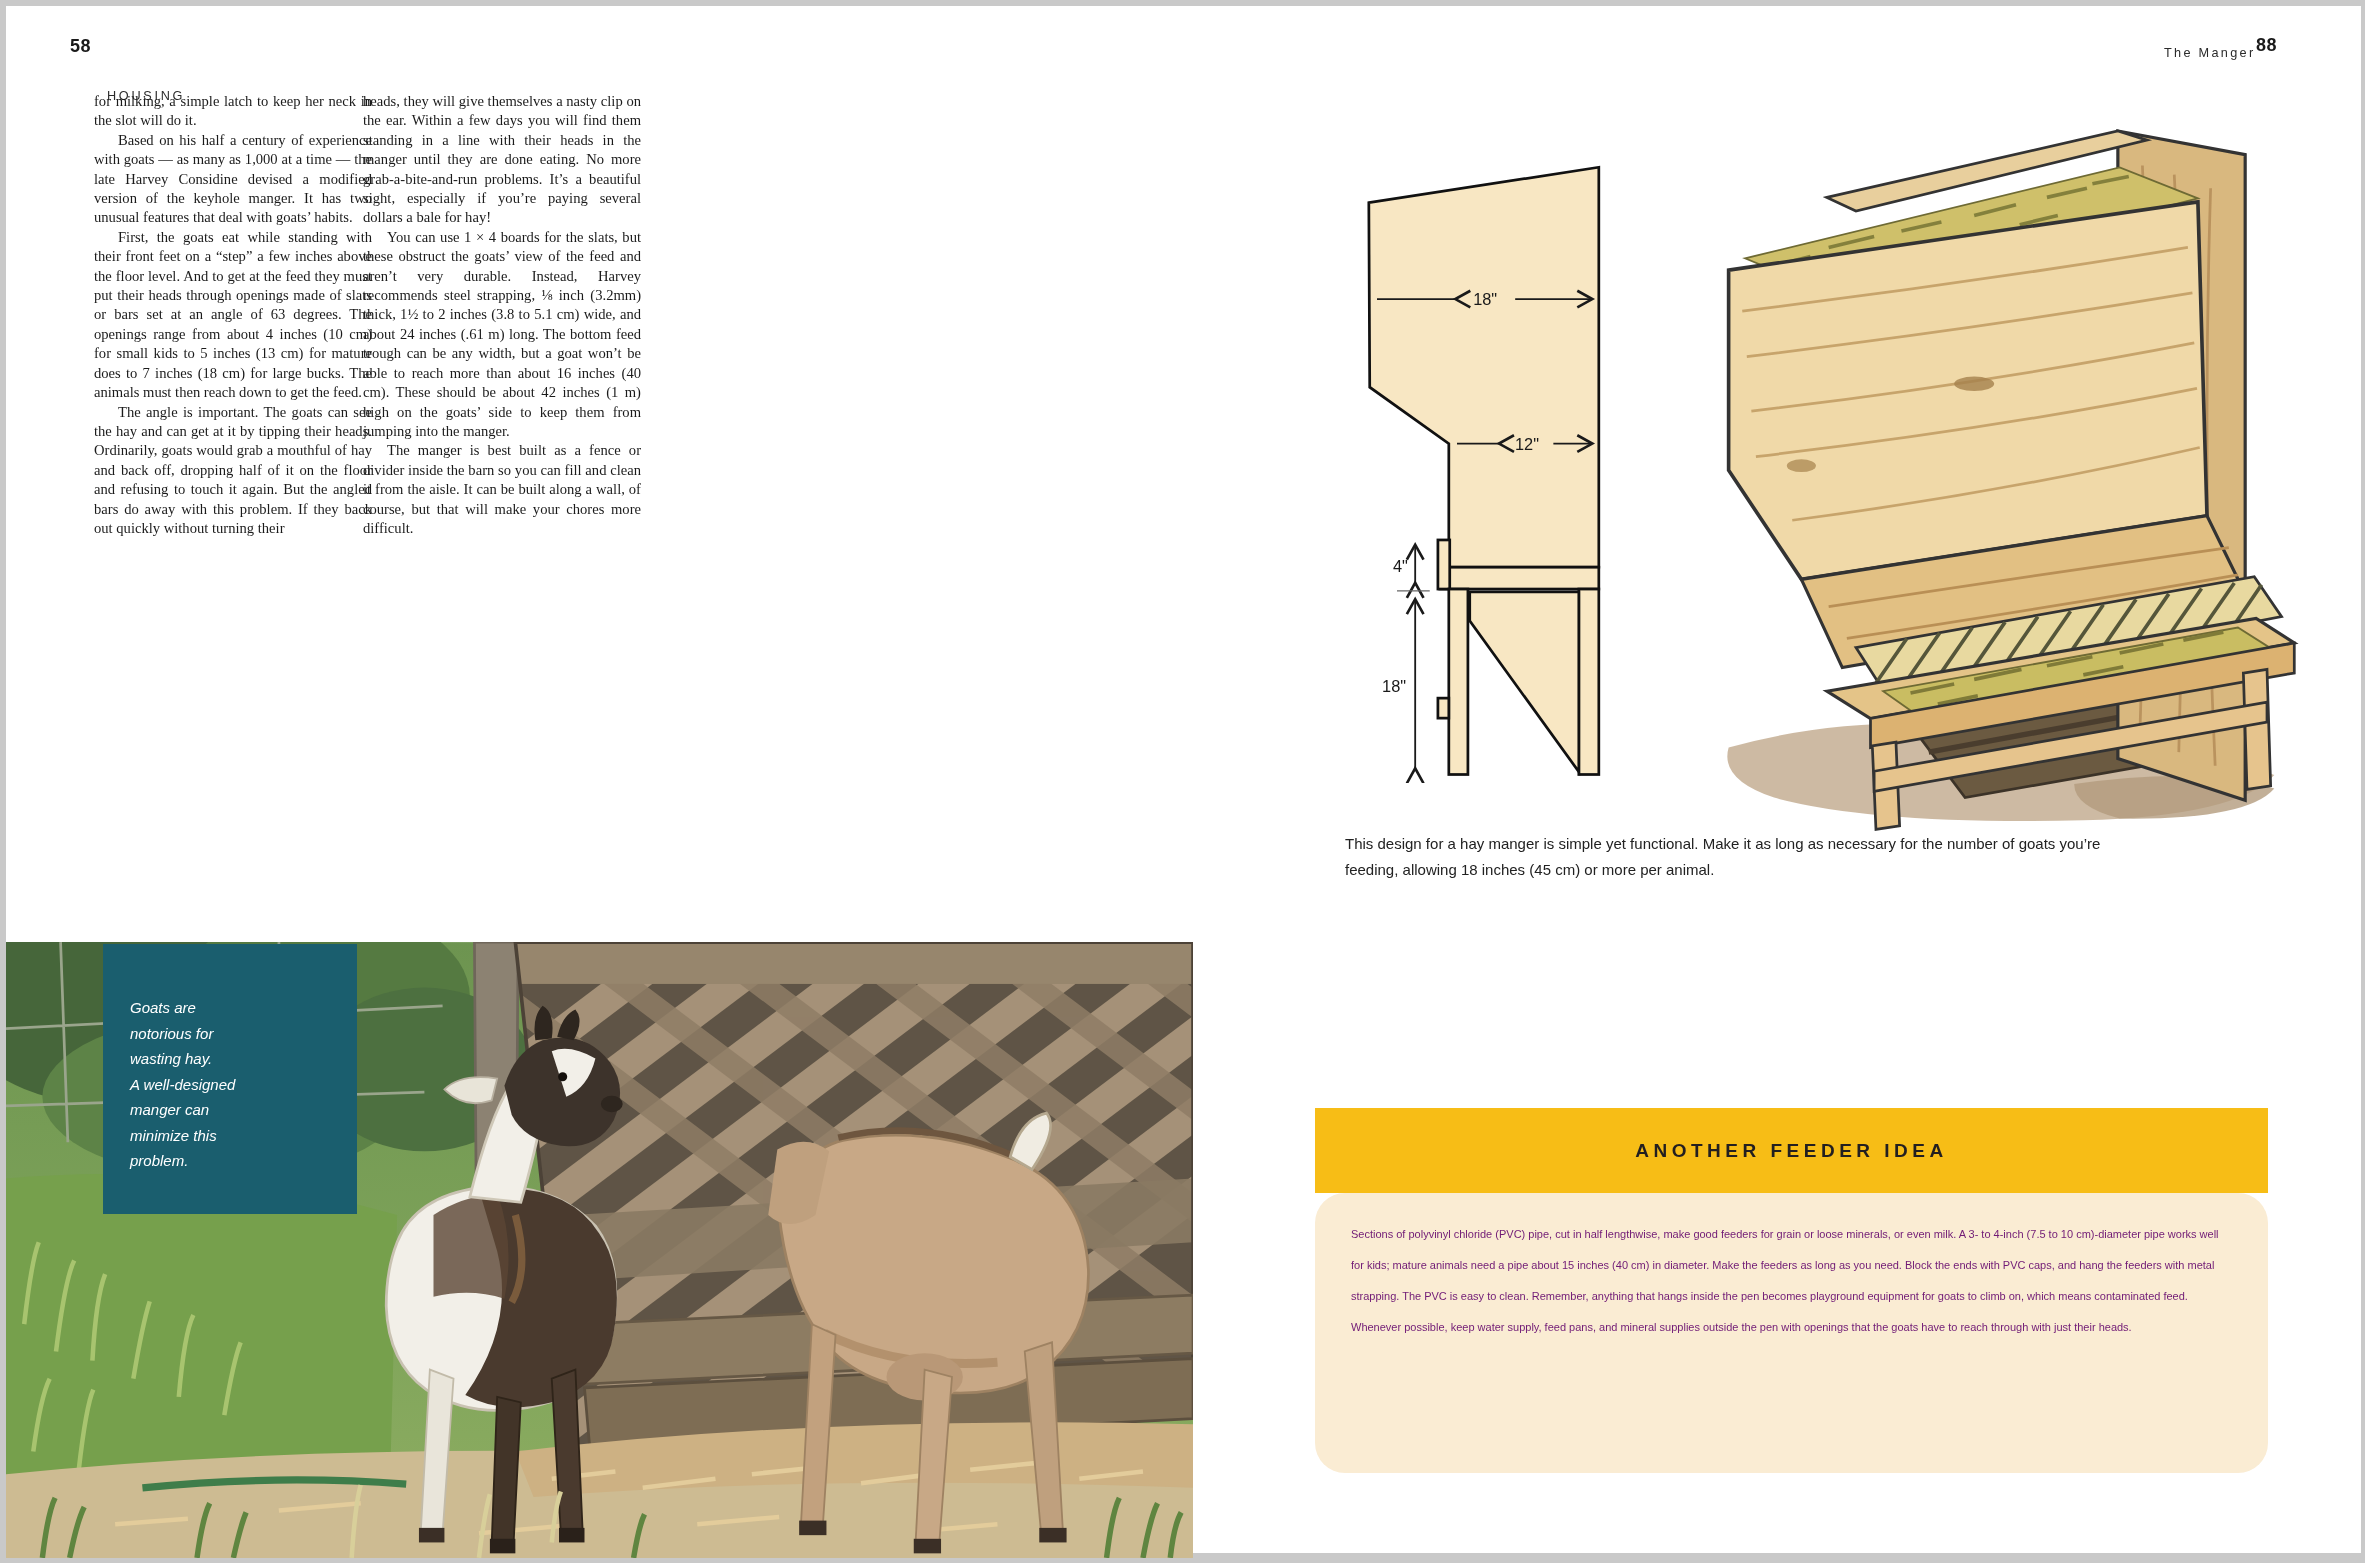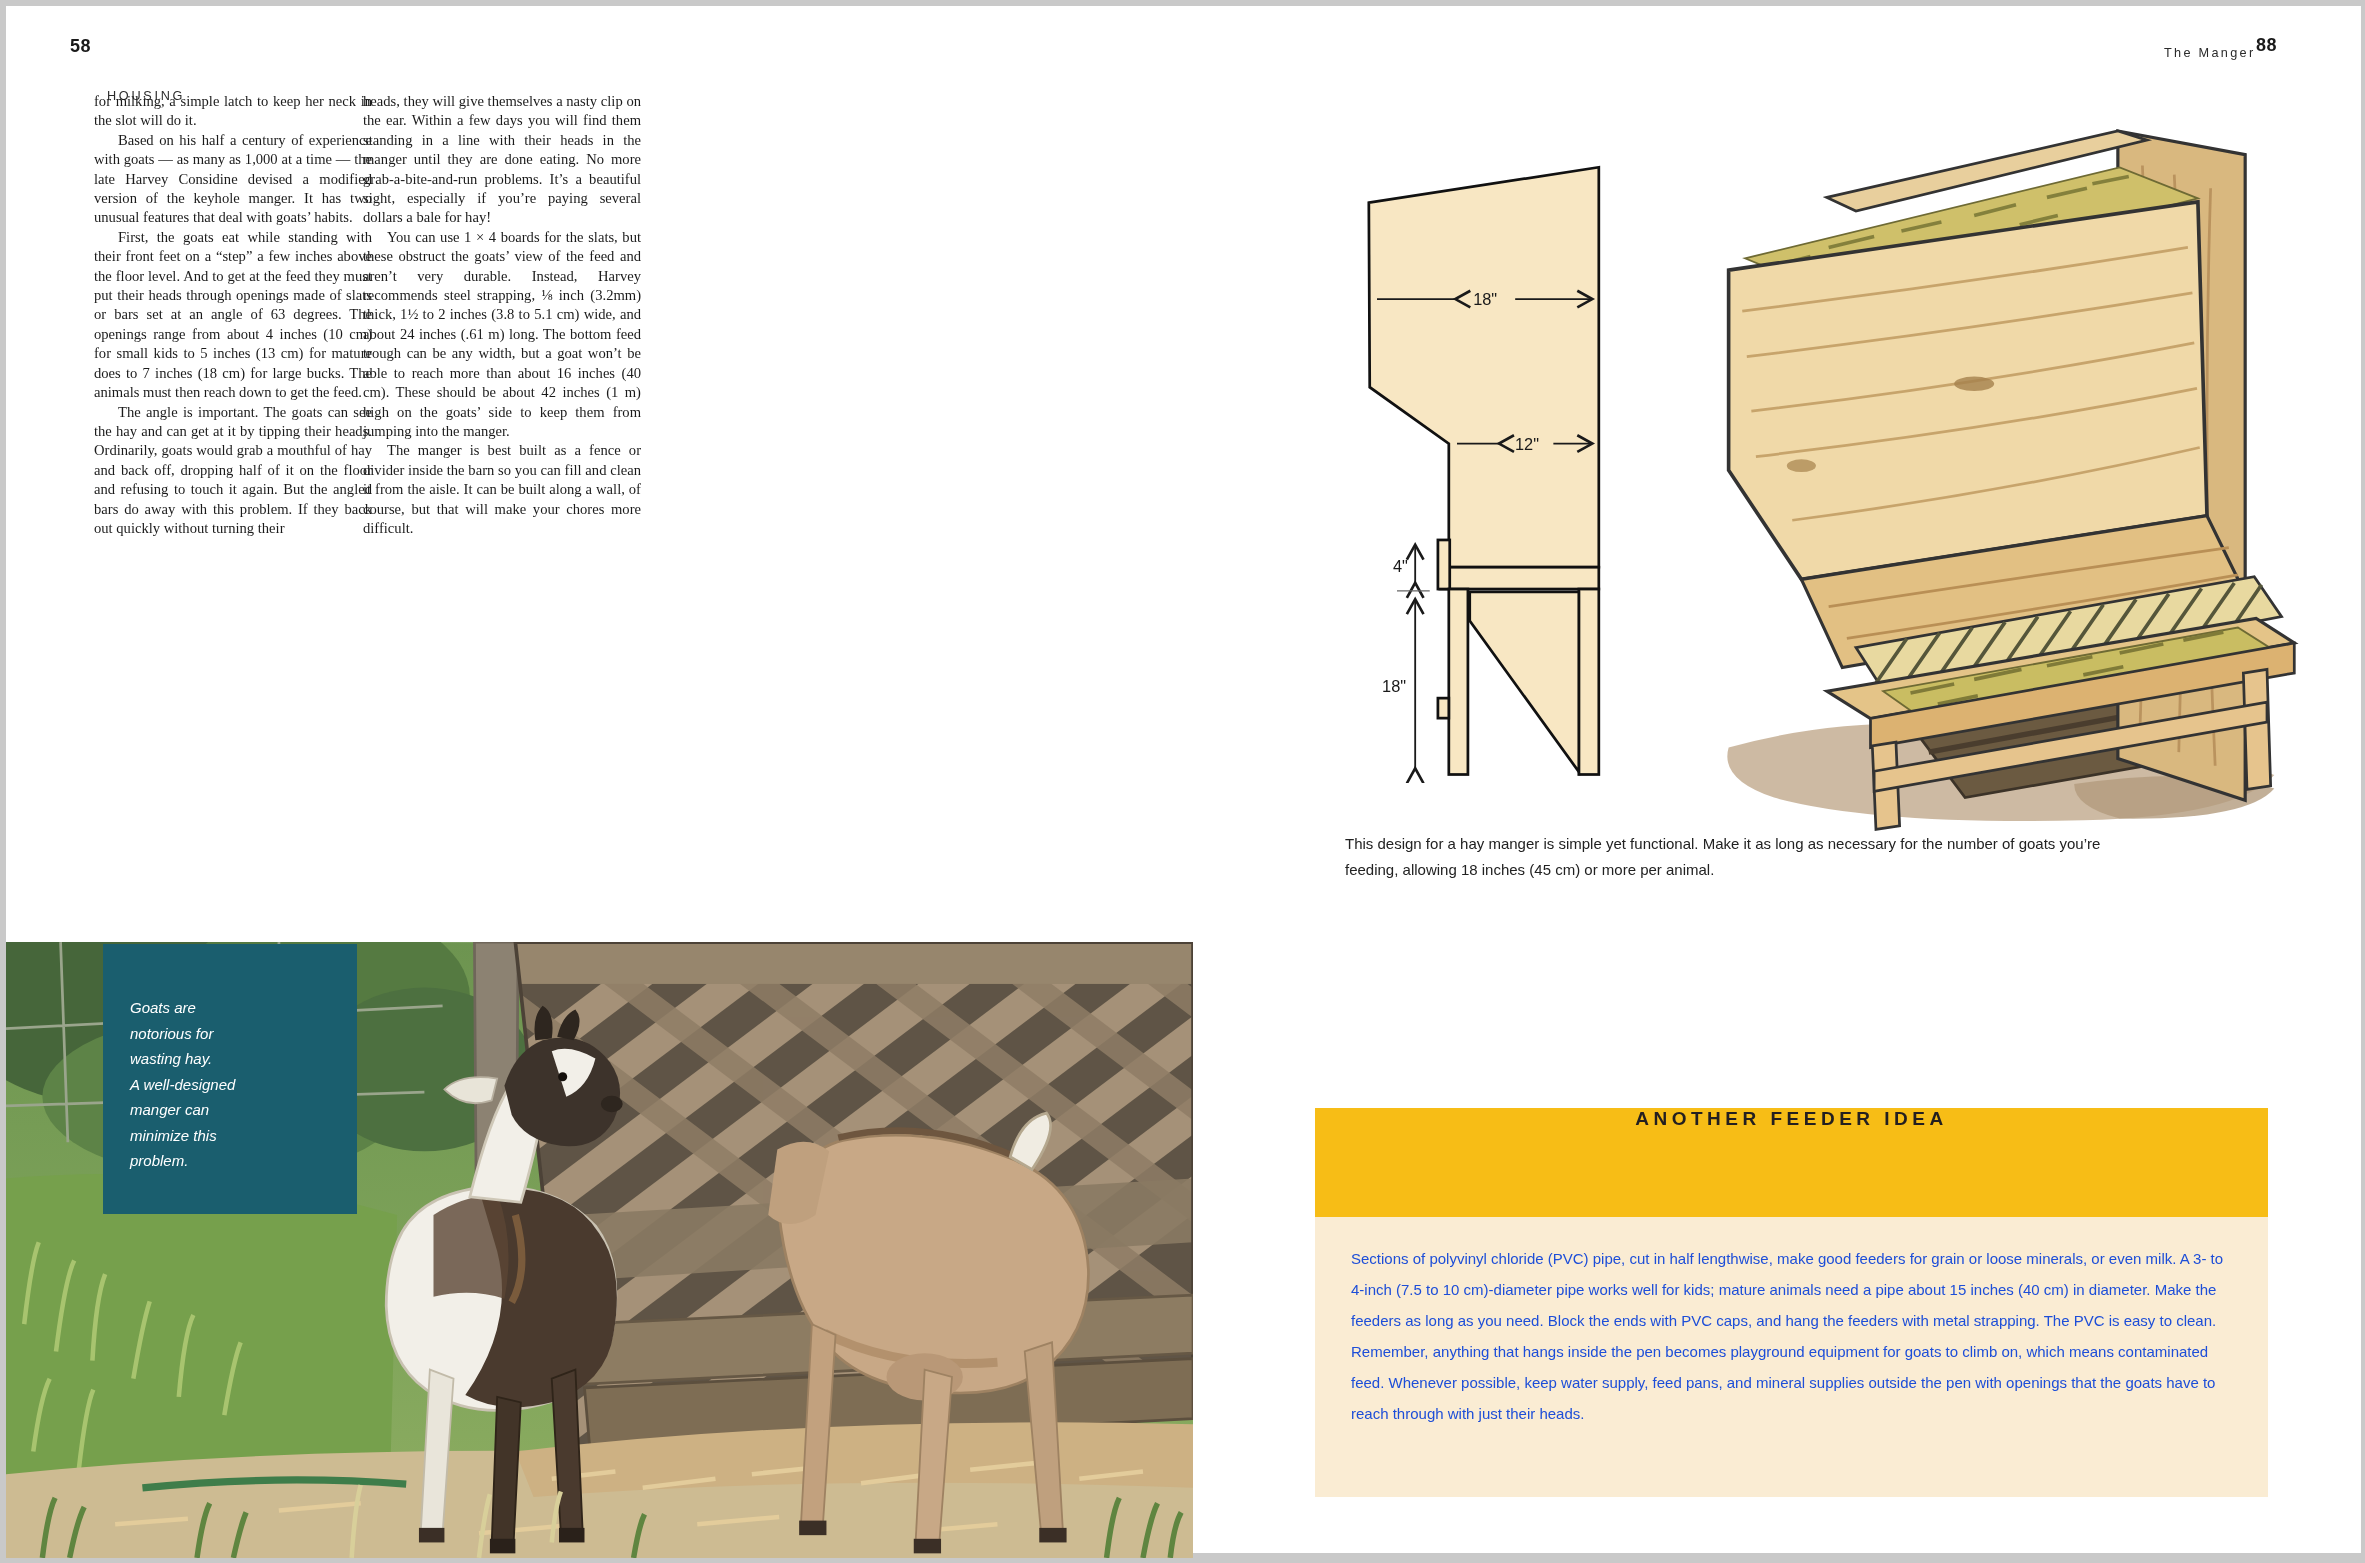--- a/index.html
+++ b/index.html
@@ -13,24 +13,24 @@
   
   .col{position:absolute;width:278px;font-family:"Liberation Serif",serif;
        font-size:14.6px;line-height:19.4px;color:#1b1b1b;text-align:justify;}
   .col p{margin:0;text-indent:24px;}
   .col p.noindent{text-indent:0;}
   
   .caption{position:absolute;left:1345px;top:831px;width:773px;font-size:15px;
            line-height:25.5px;color:#222;}
   
   .sidebar{position:absolute;left:1315px;top:1108px;width:953px;}
-  .sidebar-head{background:#f7bd16;height:109px;display:flex;align-items:flex-start;justify-content:center;}
+  .sidebar-head{background:#f7bd16;height:85px;display:flex;align-items:center;justify-content:center;}
   .sidebar-title{font-size:19px;font-weight:bold;letter-spacing:4.5px;color:#231f20;}
   .sidebar-body{background:#faecd3;height:227px;padding:25.5px 36px 27px 36px;
-                font-size:15px;line-height:31px;color:#1d4ed8;}
+                font-size:11px;line-height:31px;color:#701a75;border-radius:30px;}
   
   .photo-note{position:absolute;left:103px;top:944px;width:254px;height:270px;
               background:#1a5e6e;box-sizing:border-box;padding:51px 22px 0 27px;
               color:#ffffff;font-size:15px;line-height:25.5px;white-space:pre-line;font-style:italic;}
   .abs{position:absolute;}
 </style>
 </head>
 <body>
 
 <div class="spread">

